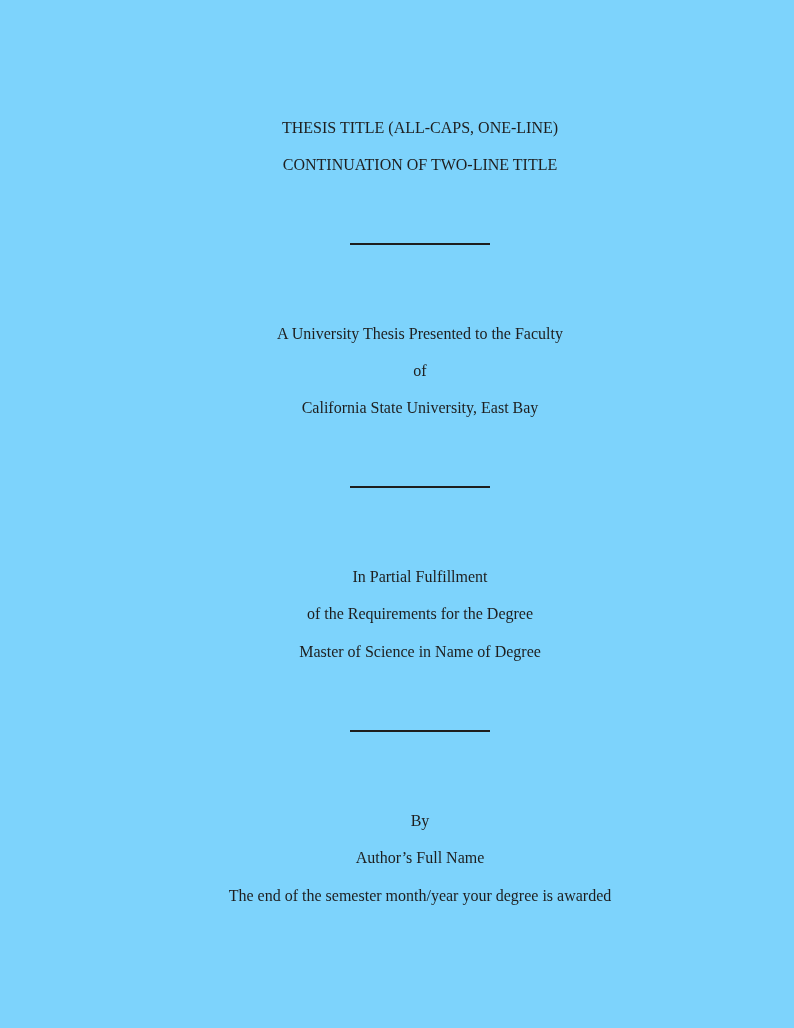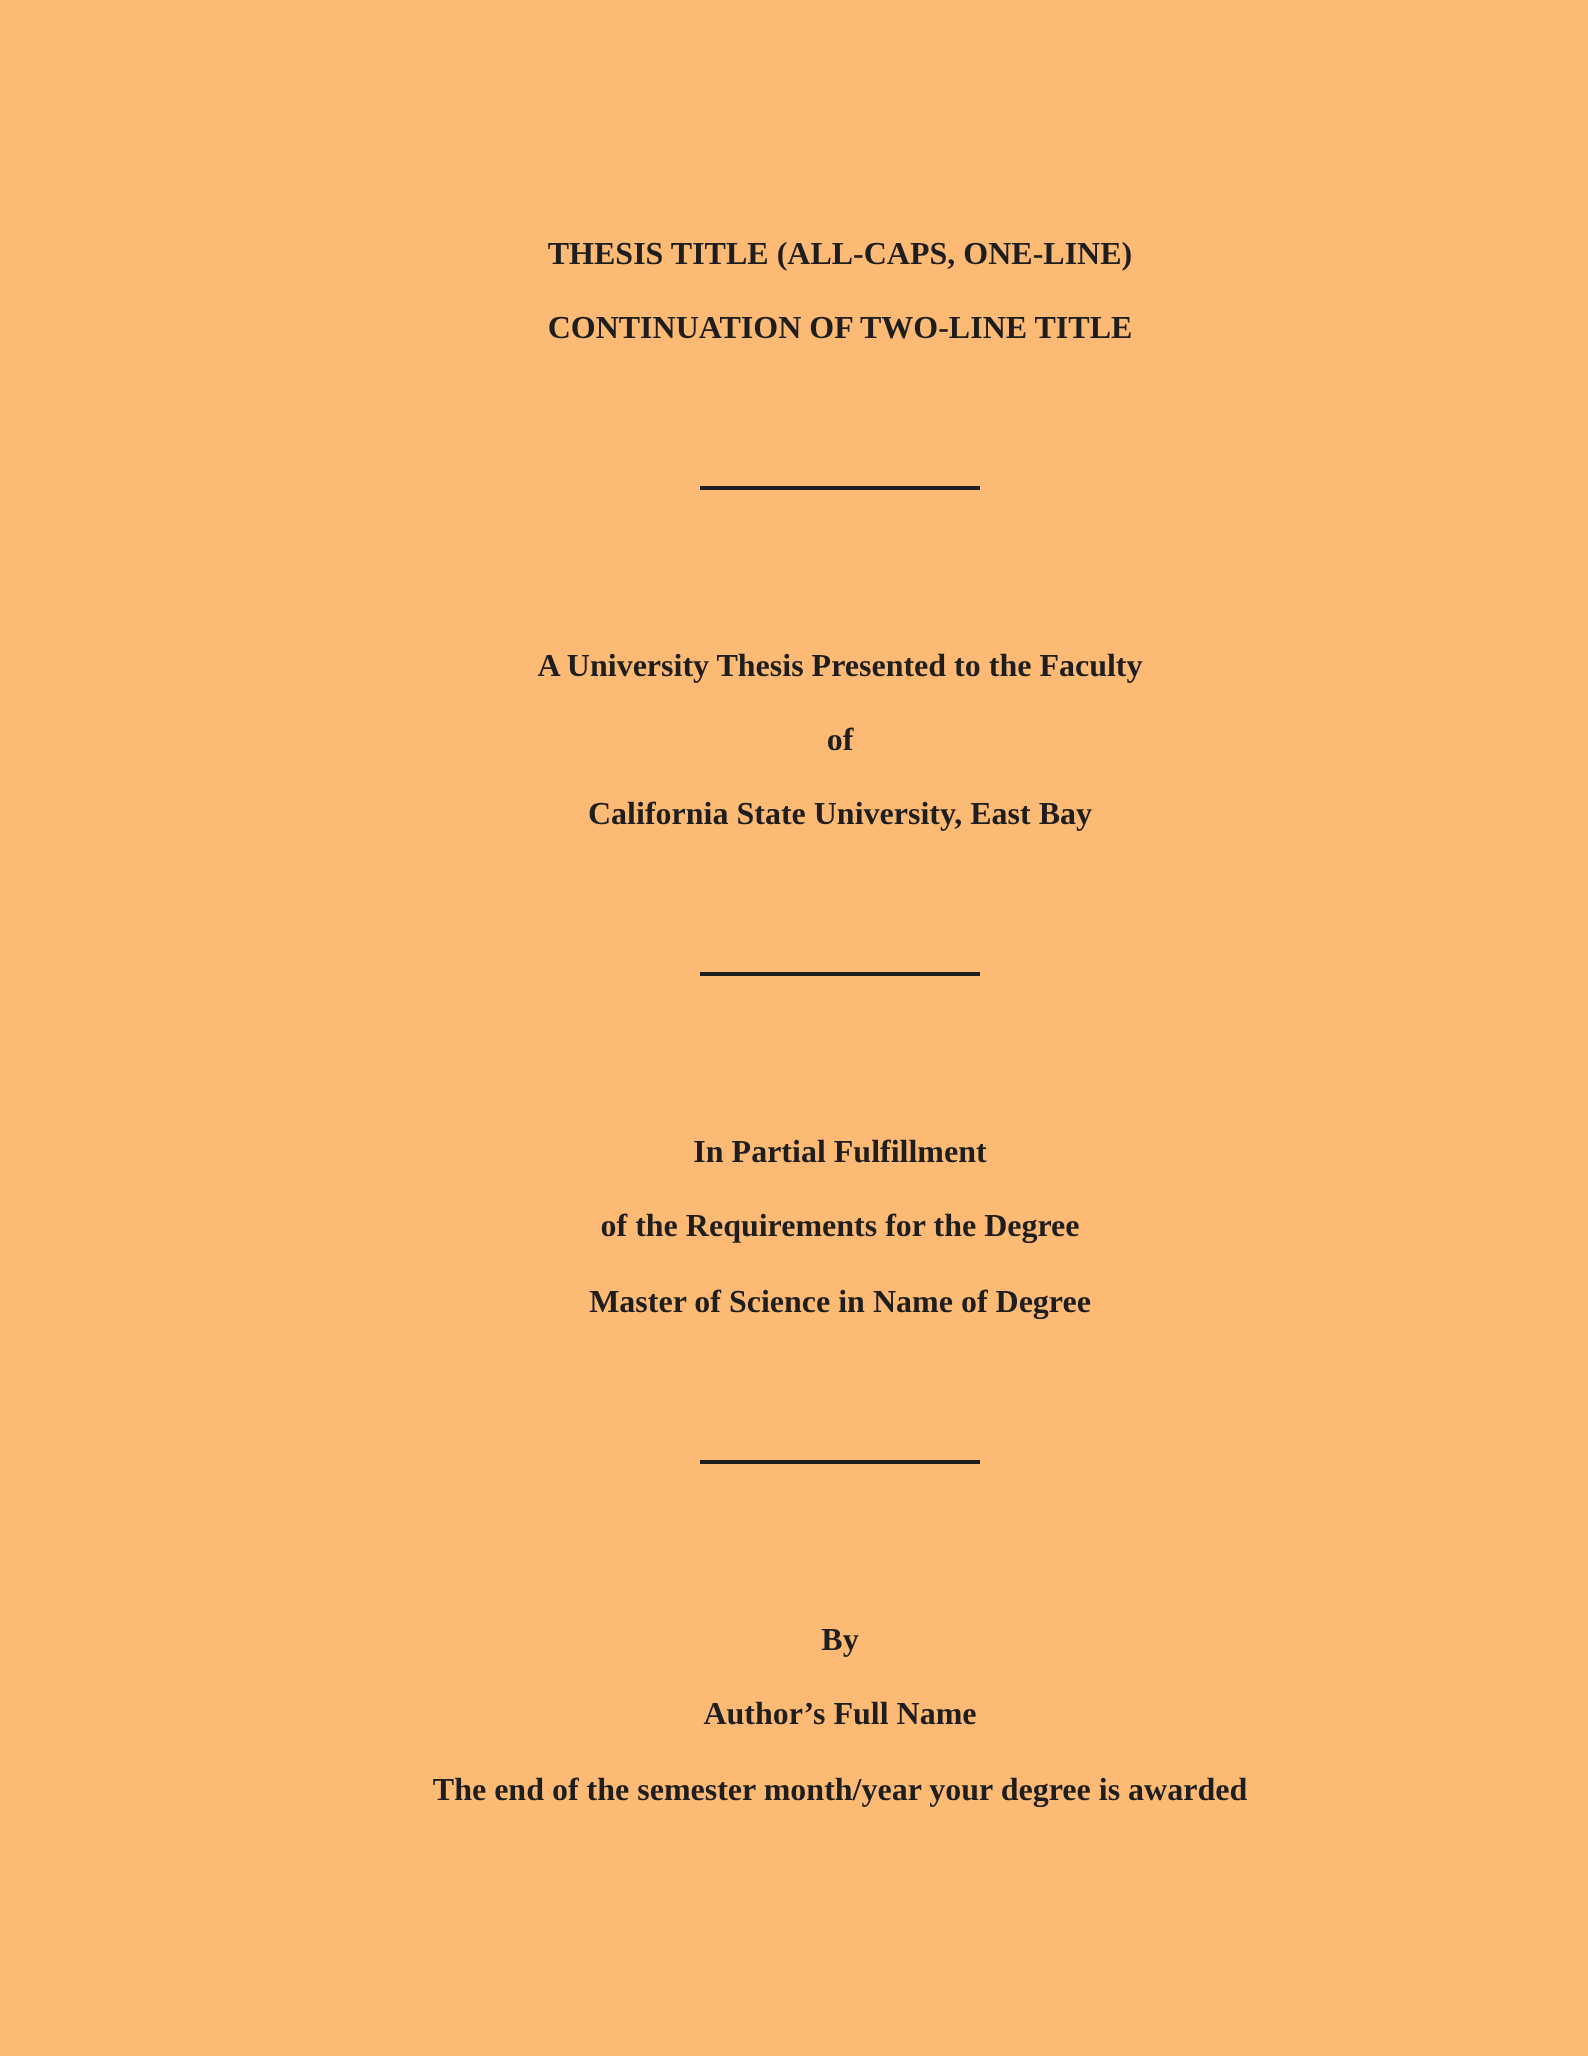--- a/index.html
+++ b/index.html
@@ -13,22 +13,21 @@
       position: relative;
       overflow: hidden;
       font-family: "Liberation Serif", "DejaVu Serif", serif;
       color: #1e1e1e;
     }
     .page {
       position: absolute;
       left: 0; top: 0;
       width: 794px;
       height: 1028px;
-      background: #fdba74;
-      font-weight: bold;
+      background: #7dd3fc;
     }
     .line {
       position: absolute;
       left: 0;
       width: 840px;
       text-align: center;
       font-size: 16px;
       line-height: 20px;
       white-space: nowrap;
     }

